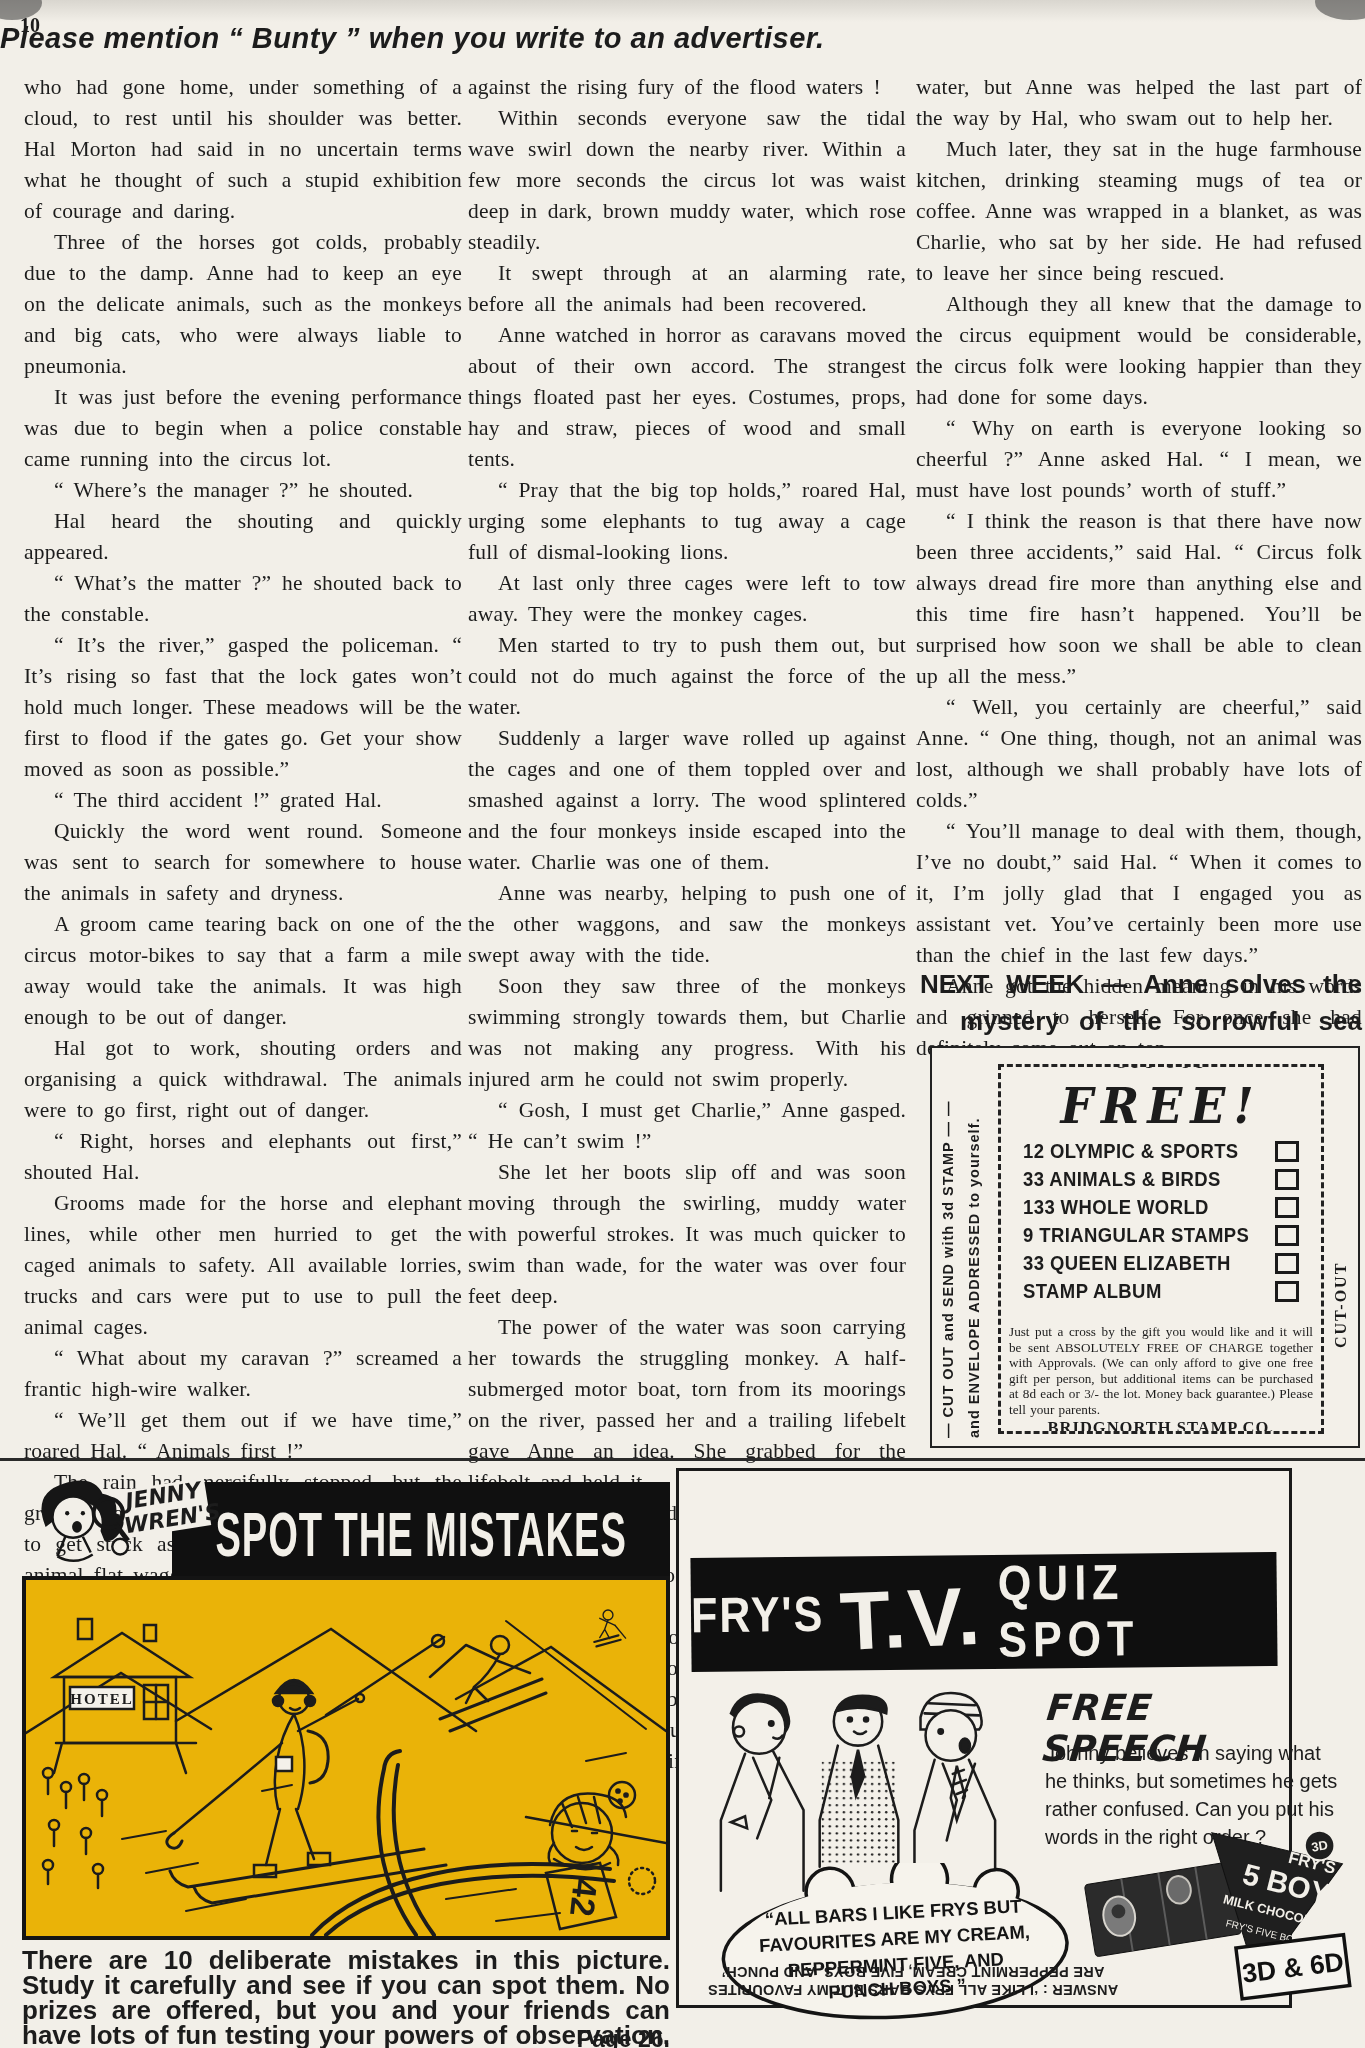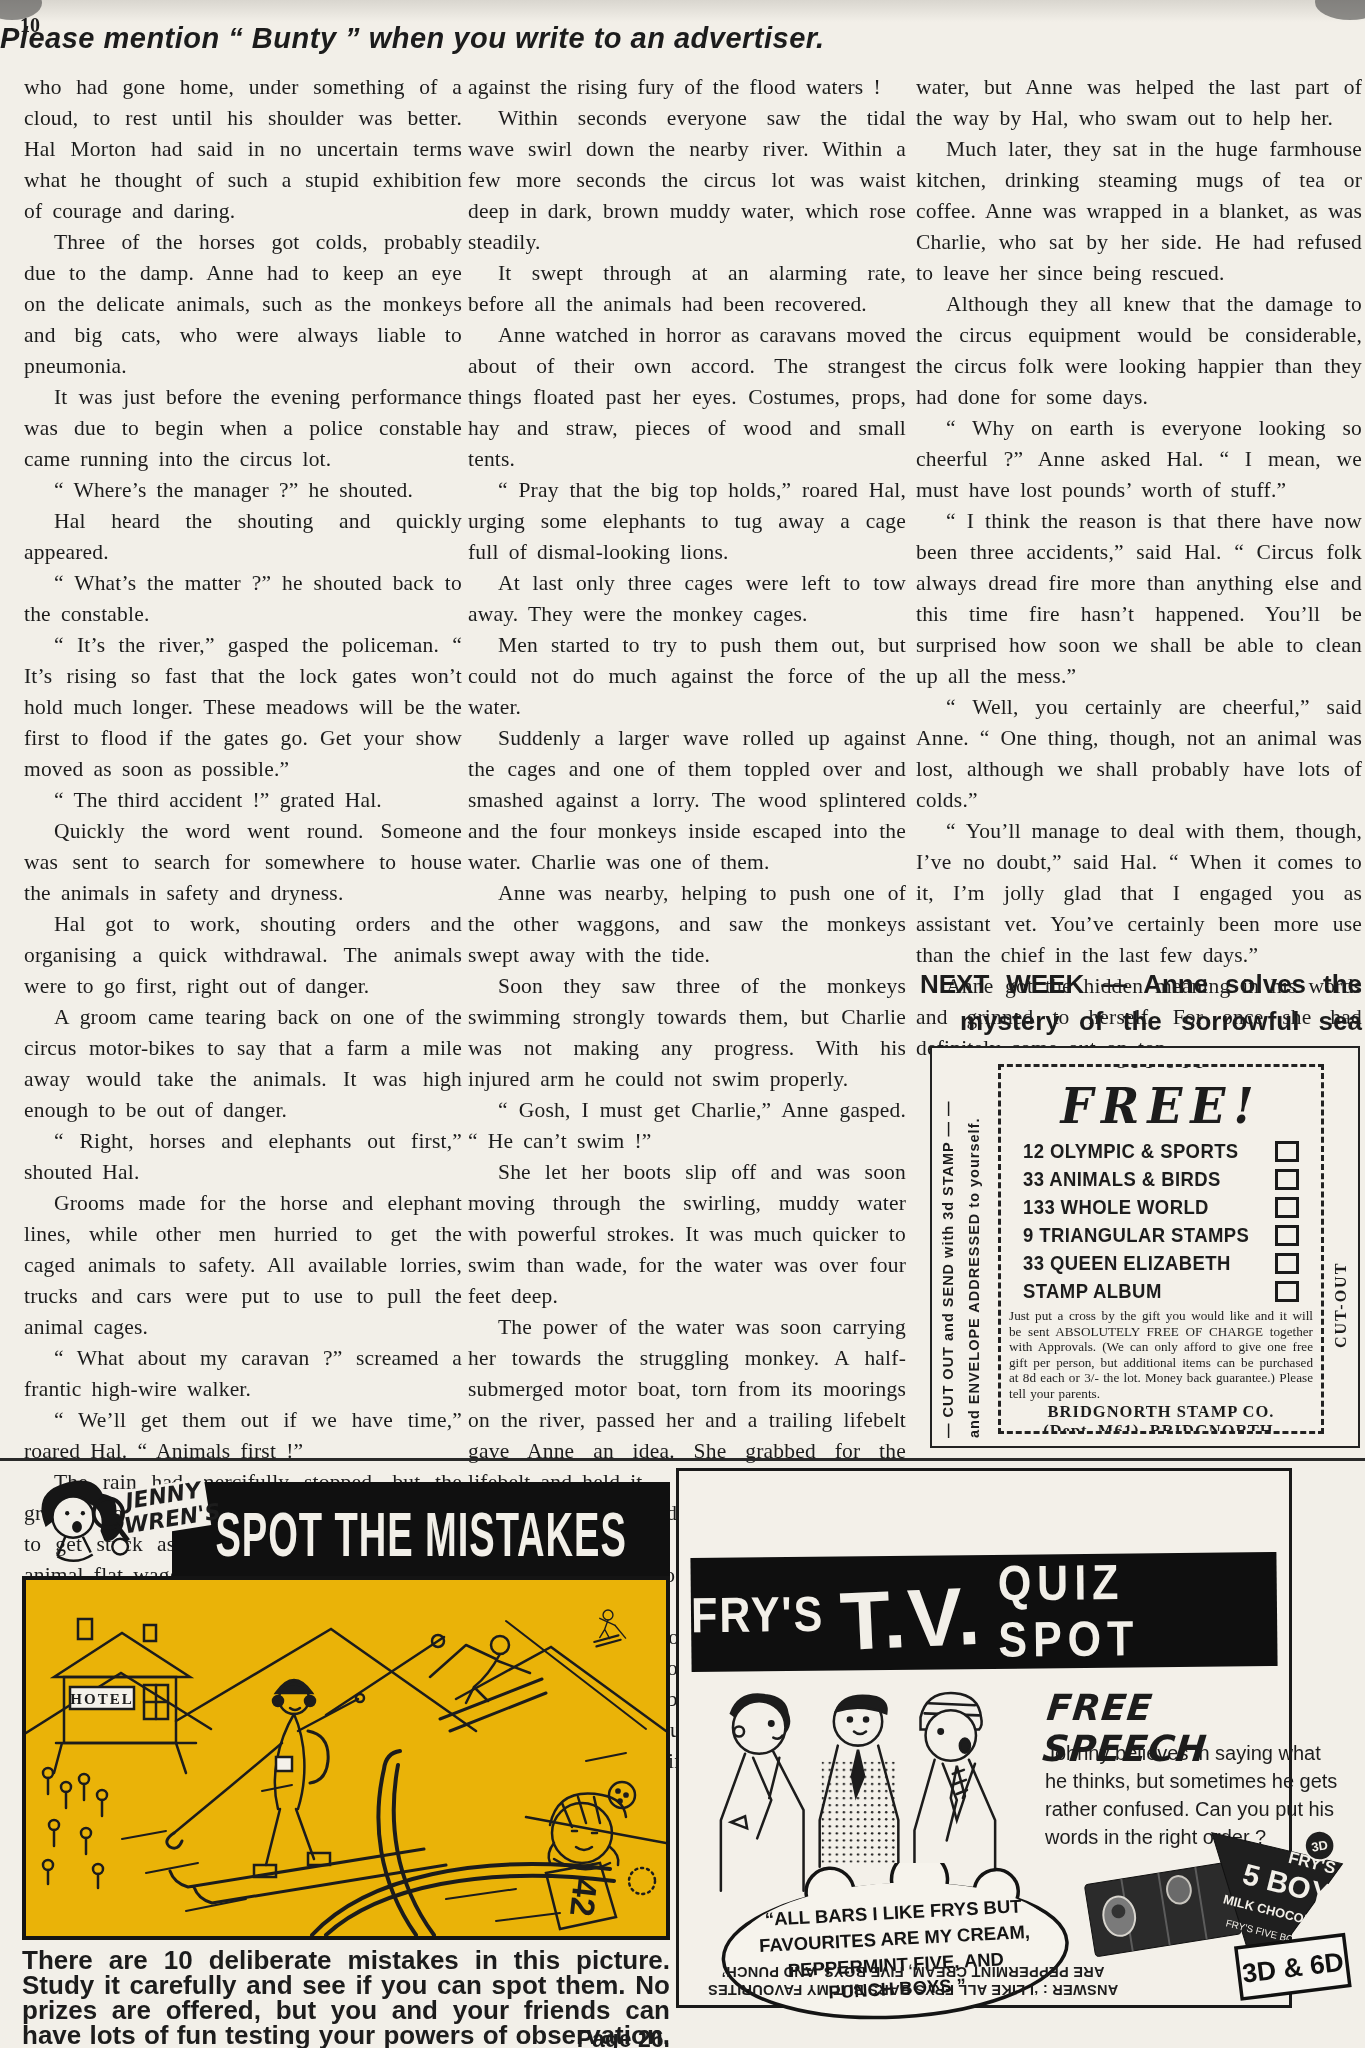--- a/index.html
+++ b/index.html
@@ -71,21 +71,21 @@
     transform:scaleY(1.05);
   }
   .gift-row{
     display:flex; justify-content:space-between; align-items:center;
     margin:4px 14px; font-family:"Liberation Sans","DejaVu Sans",sans-serif;
     font-weight:bold; font-size:18.5px; letter-spacing:.4px; line-height:24px;
   }
   .gift-label{ transform:scaleY(1.1); transform-origin:left center; white-space:nowrap;}
   .gift-box{ width:24px; height:21px; border:3px solid #1a1a1a; flex:0 0 auto; margin-left:6px;}
   .fine-print{
-    font-size:13.2px; line-height:15.6px; text-align:justify; margin-top:5px;
+    font-size:13.2px; line-height:15.6px; text-align:justify; margin-top:21px;
     word-spacing:1px;
   }
   .company{ text-align:center; font-weight:bold; font-size:16.5px; line-height:19px; letter-spacing:1px; }
 
   .rule-bottom{ position:absolute; left:0; top:1458px; width:1365px; height:3px; background:#2a2a2a; }
 
   
   .spot-ad{ position:absolute; left:22px; top:1482px; width:648px; height:566px; }
   .spot-banner{
     position:absolute; left:150px; top:0; right:0; height:106px; background:#101010;
@@ -163,22 +163,22 @@
 
 <p class="para">who had gone home, under something of a cloud, to rest until his shoulder was better. Hal Morton had said in no uncertain terms what he thought of such a stupid exhibition of courage and daring.</p>
     <p class="para">Three of the horses got colds, probably due to the damp. Anne had to keep an eye on the delicate animals, such as the monkeys and big cats, who were always liable to pneumonia.</p>
     <p class="para">It was just before the evening performance was due to begin when a police constable came running into the circus lot.</p>
     <p class="para">“ Where’s the manager ?” he shouted.</p>
     <p class="para">Hal heard the shouting and quickly appeared.</p>
     <p class="para">“ What’s the matter ?” he shouted back to the constable.</p>
     <p class="para">“ It’s the river,” gasped the policeman. “ It’s rising so fast that the lock gates won’t hold much longer. These meadows will be the first to flood if the gates go. Get your show moved as soon as possible.”</p>
     <p class="para">“ The third accident !” grated Hal.</p>
     <p class="para">Quickly the word went round. Someone was sent to search for somewhere to house the animals in safety and dryness.</p>
+    <p class="para">A groom came tearing back on one of the circus motor-bikes to say that a farm a mile away would take the animals. It was high enough to be out of danger.</p>
     <p class="para">Hal got to work, shouting orders and organising a quick withdrawal. The animals were to go first, right out of danger.</p>
-    <p class="para">A groom came tearing back on one of the circus motor-bikes to say that a farm a mile away would take the animals. It was high enough to be out of danger.</p>
     <p class="para">“ Right, horses and elephants out first,” shouted Hal.</p>
     <p class="para">Grooms made for the horse and elephant lines, while other men hurried to get the caged animals to safety. All available lorries, trucks and cars were put to use to pull the animal cages.</p>
     <p class="para">“ What about my caravan ?” screamed a frantic high-wire walker.</p>
     <p class="para">“ We’ll get them out if we have time,” roared Hal. “ Animals first !”</p>
     <p class="para">The rain had mercifully stopped, but the ground was in a terrible state. Lorries started to get stuck as they tried to tow away the animal flat waggons.</p>
     <p class="para">Any surplus manpower was at once detailed to help push out the lorries. Three elephants were brought back to help tow out vehicles.</p>
     <p class="para">Suddenly there was a fearful roaring.</p>
     <p class="para">At once everyone knew what had happened. The lock gates had broken</p>
   </div>
 <div class="col" id="col2">

